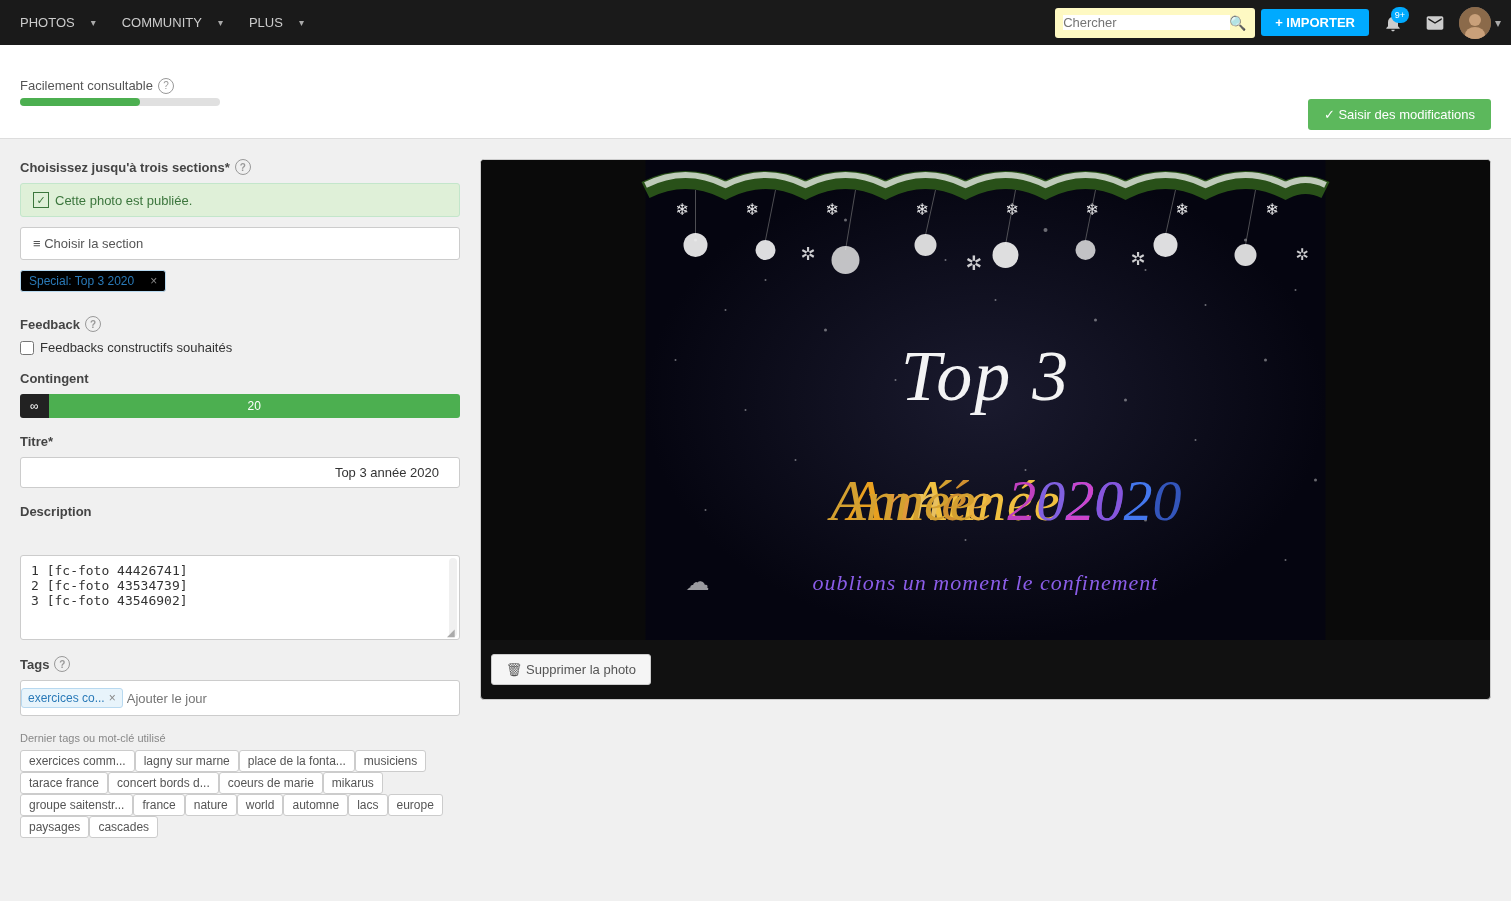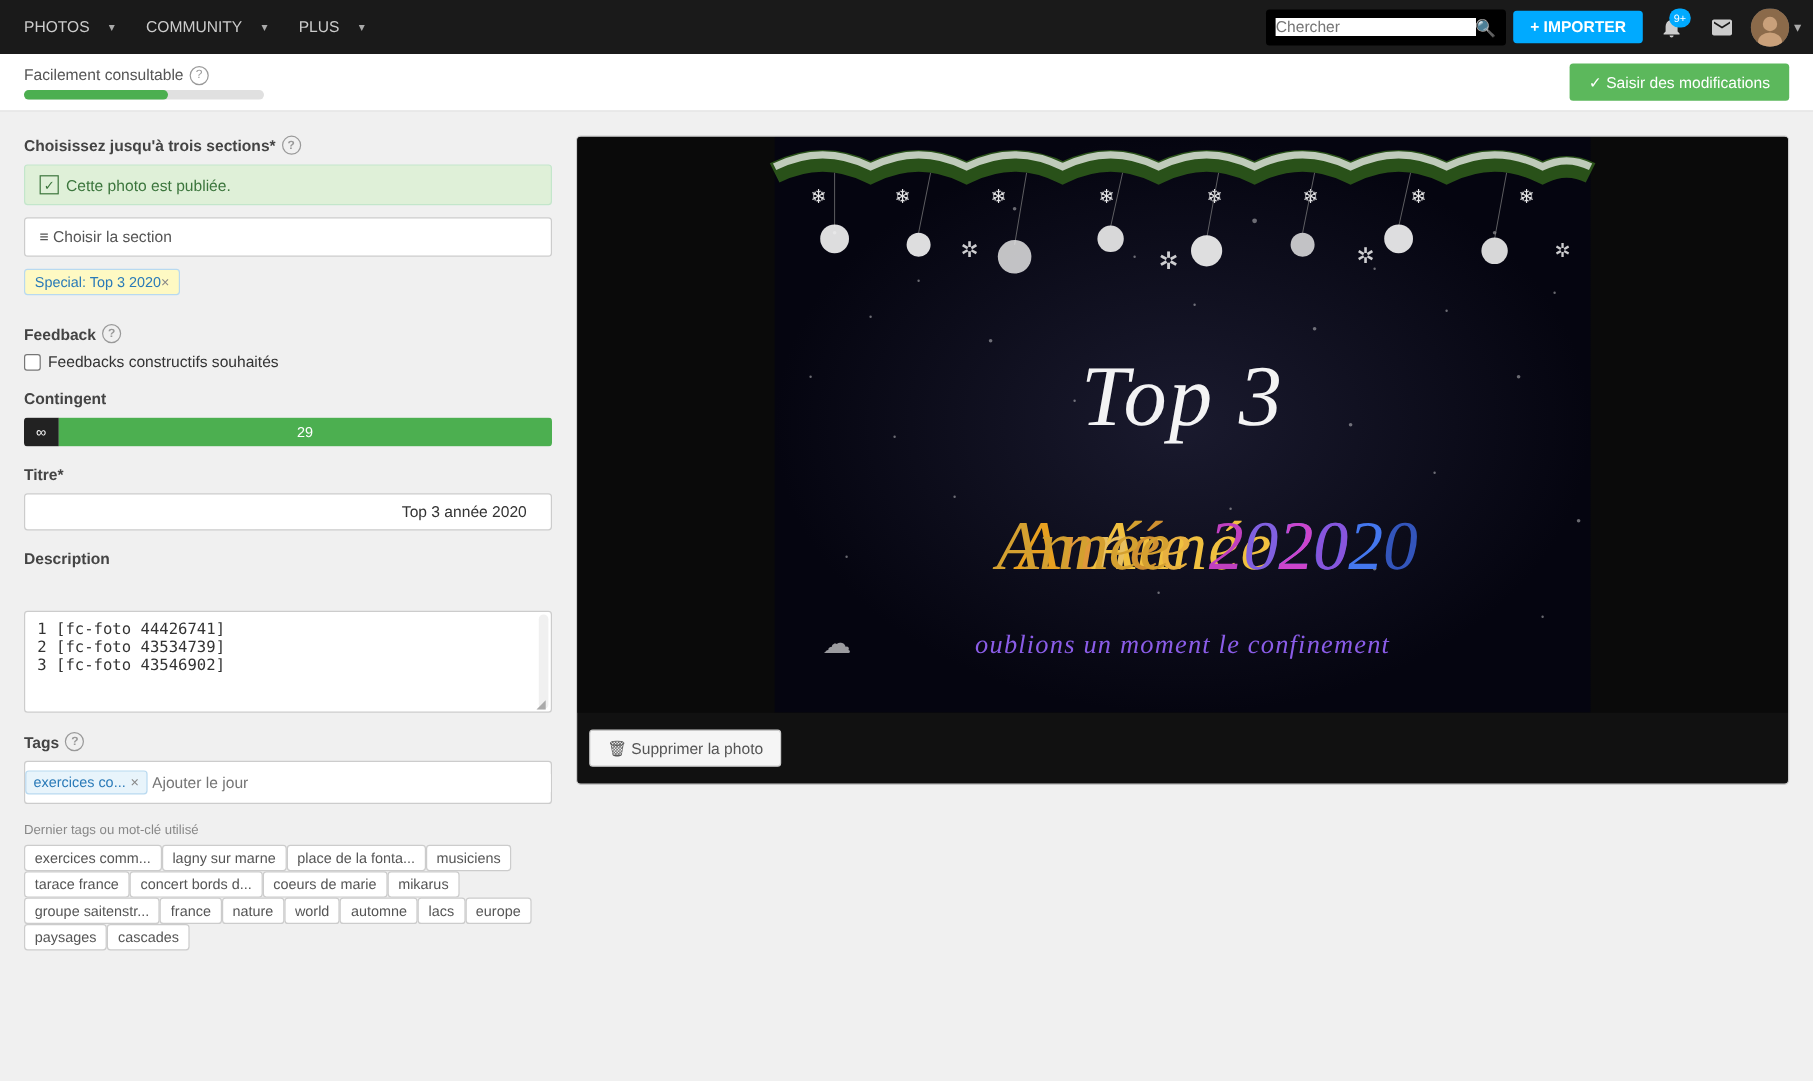--- a/index.html
+++ b/index.html
@@ -24,21 +24,21 @@
       cursor: pointer;
       font-size: 13px;
       color: #ccc;
       white-space: nowrap;
     }
     .nav-item .chevron { font-size: 10px; color: #aaa; }
     .nav-spacer { flex: 1; }
     .search-bar {
       display: flex;
       align-items: center;
-      background: #000000;
+      background: #fef9c3;
       border-radius: 3px;
       padding: 0 8px;
       height: 30px;
       width: 200px;
     }
     .search-bar input {
       border: none; outline: none; width: 100%; font-size: 13px; color: #333;
     }
     .search-icon { color: #888; font-size: 14px; }
     .btn-import {
@@ -108,20 +108,21 @@
       background: #5cb85c;
       color: #fff;
       border: none;
       border-radius: 3px;
       padding: 8px 16px;
       font-size: 13px;
       cursor: pointer;
       display: flex;
       align-items: center;
       gap: 5px;
+      margin-top: 46px;
     }
 
     
     .main-layout {
       display: flex;
       padding: 20px;
       gap: 20px;
       min-height: calc(100vh - 120px);
     }
 
@@ -182,22 +183,22 @@
       cursor: pointer;
       display: flex;
       align-items: center;
       gap: 6px;
       margin-bottom: 10px;
       width: 100%;
     }
     .tag-badge {
       display: inline-flex;
       align-items: center;
-      gap: 0;
-      background: #fef9c3;
+      gap: 16px;
+      background: #000000;
       border: 1px solid #b8d9f0;
       border-radius: 3px;
       padding: 3px 8px;
       font-size: 12px;
       color: #2a7ab8;
       margin-right: 5px;
       margin-bottom: 8px;
       text-align: right;
     }
     .tag-badge .remove { cursor: pointer; color: #888; font-size: 12px; }
@@ -468,21 +469,21 @@
       </label>
     </div>
 
     <div class="form-section">
       <div class="section-label">
         <span>Contingent</span>
       </div>
       <div class="contingent-bar">
         <div class="contingent-inf">∞</div>
         <div class="contingent-fill">
-          <span>29</span>
+          <span>20</span>
         </div>
       </div>
     </div>
 
     <div class="form-section">
       <div class="section-label">
         <span>Titre*</span>
       </div>
       <input type="text" class="form-input" value="Top 3 année 2020" style="">
     </div>

